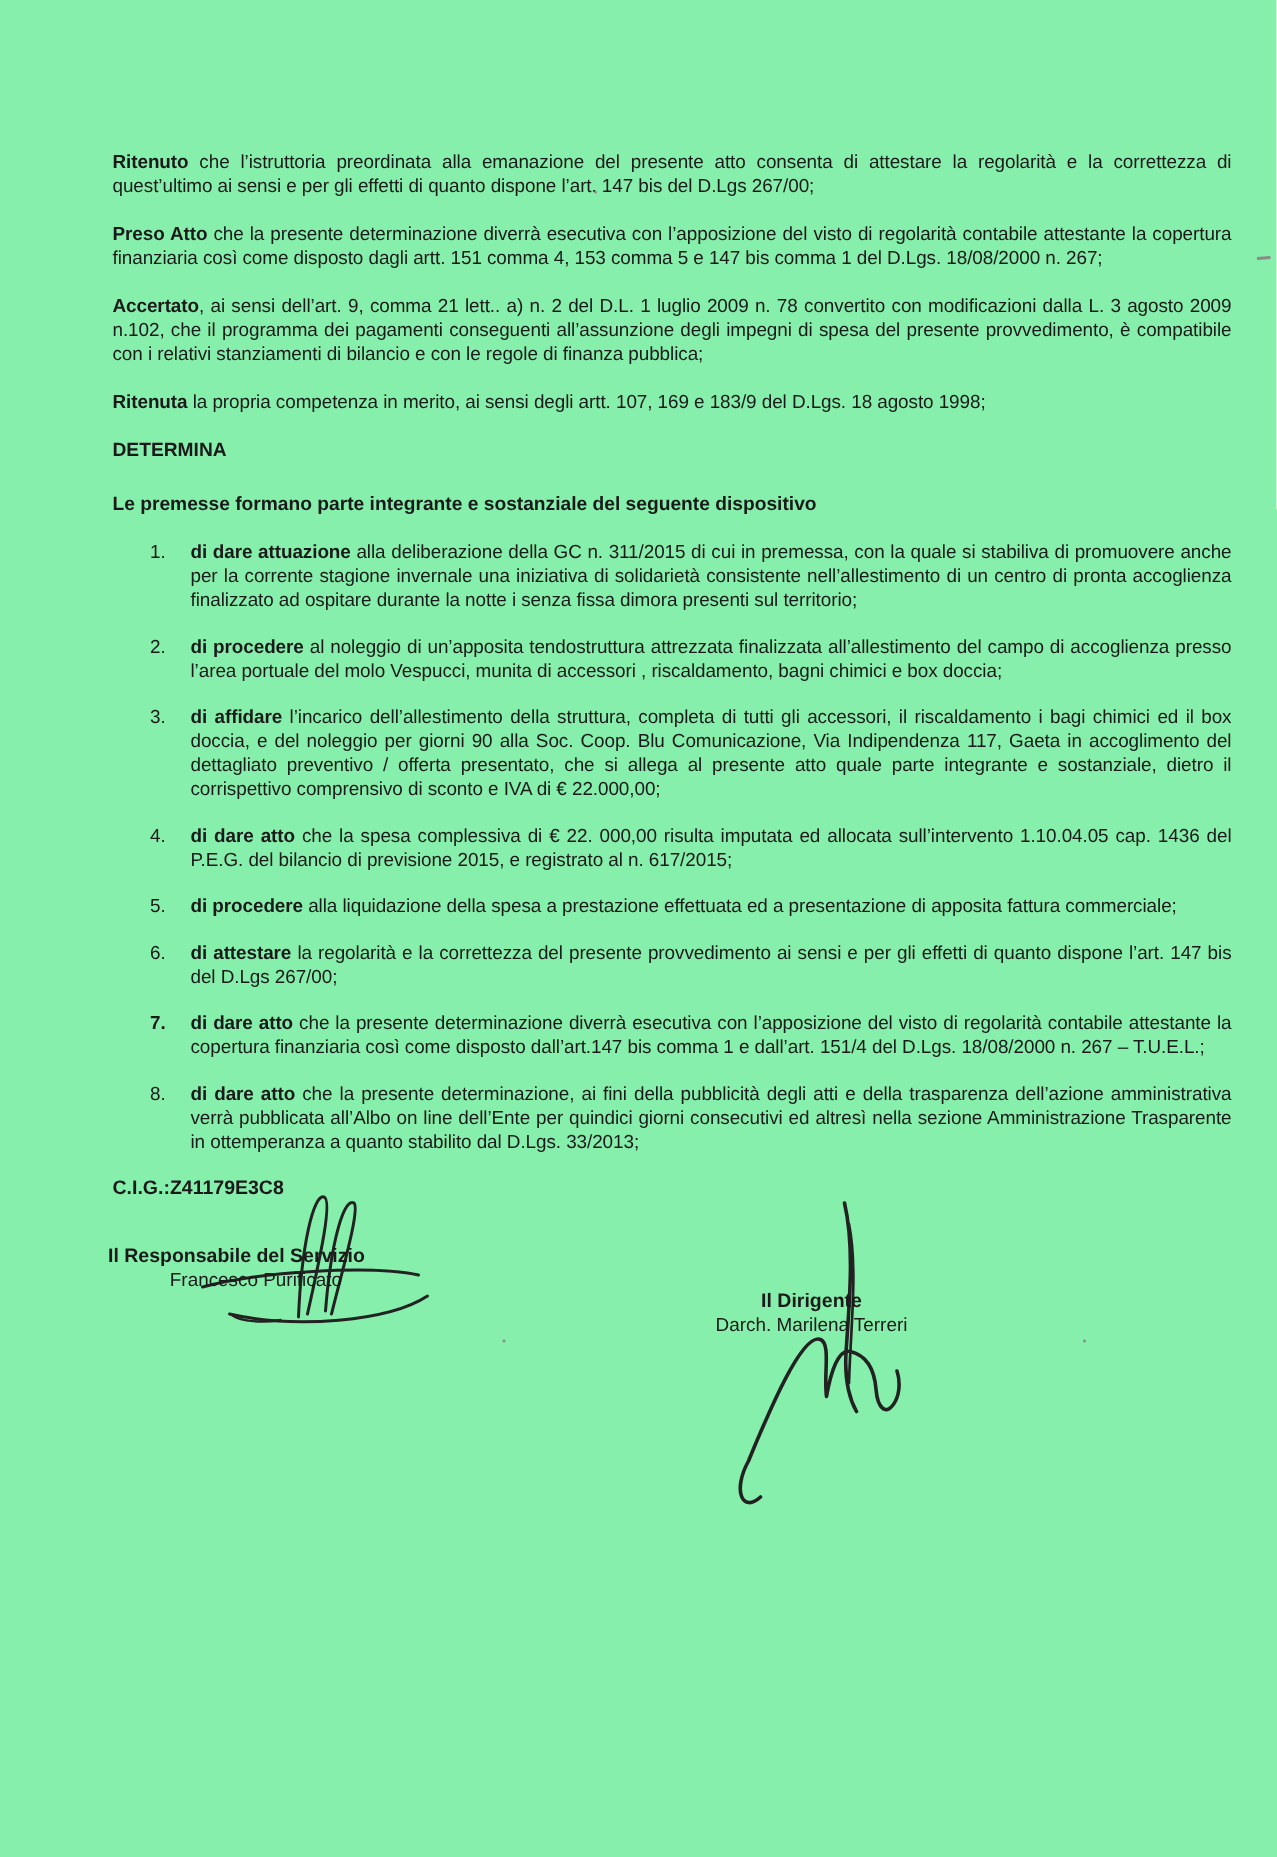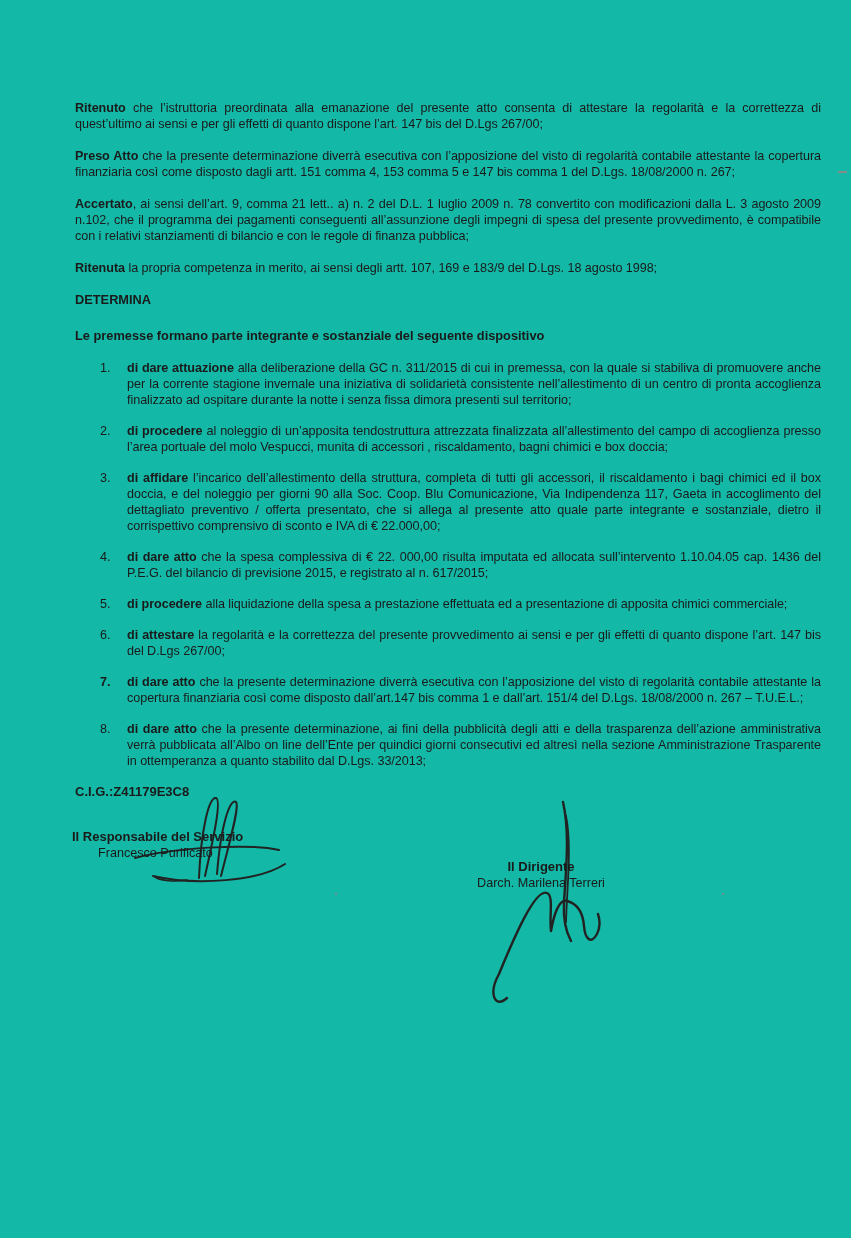--- a/index.html
+++ b/index.html
@@ -4,21 +4,21 @@
 <style>
   html, body {
     margin: 0;
     padding: 0;
     background: #ffffff;
   }
   .page {
     position: relative;
     width: 851px;
     height: 1238px;
-    background: #14b8a6;
+    background: #86efac;
     font-family: "Liberation Sans", sans-serif;
     color: #1a1a1a;
     overflow: hidden;
   }
   .content {
     box-sizing: border-box;
     padding: 100px 30px 0 75px;
     width: 851px;
   }
   .para {
@@ -72,21 +72,21 @@
     margin: 6px 0 0 0;
   }
   .sig-area {
     position: relative;
     height: 430px;
   }
   .sig-left {
     position: absolute;
     left: -3px;
     top: 28px;
-    text-align: left;
+    text-align: center;
   }
   .sig-left .sig-title {
     font-size: 13px;
     font-weight: 700;
     line-height: 17px;
   }
   .sig-left .sig-name {
     font-size: 12.6px;
     line-height: 17px;
     padding-left: 26px;
@@ -161,21 +161,21 @@
         <div class="itext"><b>di affidare</b><span> l’incarico dell’allestimento della struttura, completa di tutti gli accessori, il riscaldamento i bagi chimici ed il box doccia, e del noleggio per giorni 90 alla Soc. Coop. Blu Comunicazione, Via Indipendenza 117, Gaeta in accoglimento del dettagliato preventivo / offerta presentato, che si allega al presente atto quale parte integrante e sostanziale, dietro il corrispettivo comprensivo di sconto e IVA di € 22.000,00;</span></div>
       </div>
 
       <div class="item">
         <span class="num">4.</span>
         <div class="itext"><b>di dare atto</b><span>  che la spesa complessiva di €  22. 000,00 risulta imputata ed allocata sull’intervento 1.10.04.05 cap. 1436 del P.E.G. del bilancio di previsione 2015, e registrato  al n. 617/2015;</span></div>
       </div>
 
       <div class="item">
         <span class="num">5.</span>
-        <div class="itext"><b>di procedere</b><span> alla liquidazione della spesa a prestazione effettuata ed a presentazione di apposita chimici commerciale;</span></div>
+        <div class="itext"><b>di procedere</b><span> alla liquidazione della spesa a prestazione effettuata ed a presentazione di apposita fattura commerciale;</span></div>
       </div>
 
       <div class="item">
         <span class="num">6.</span>
         <div class="itext"><b>di attestare</b><span> la regolarità e la correttezza del presente provvedimento ai sensi e per gli effetti di quanto dispone l’art. 147 bis del D.Lgs 267/00;</span></div>
       </div>
 
       <div class="item">
         <span class="num bold">7.</span>
         <div class="itext"><b>di dare atto</b><span> che la presente determinazione diverrà esecutiva con l’apposizione del visto di regolarità contabile  attestante la copertura finanziaria così come disposto dall’art.147 bis comma 1 e  dall’art. 151/4  del D.Lgs. 18/08/2000 n. 267 – T.U.E.L.;</span></div>

